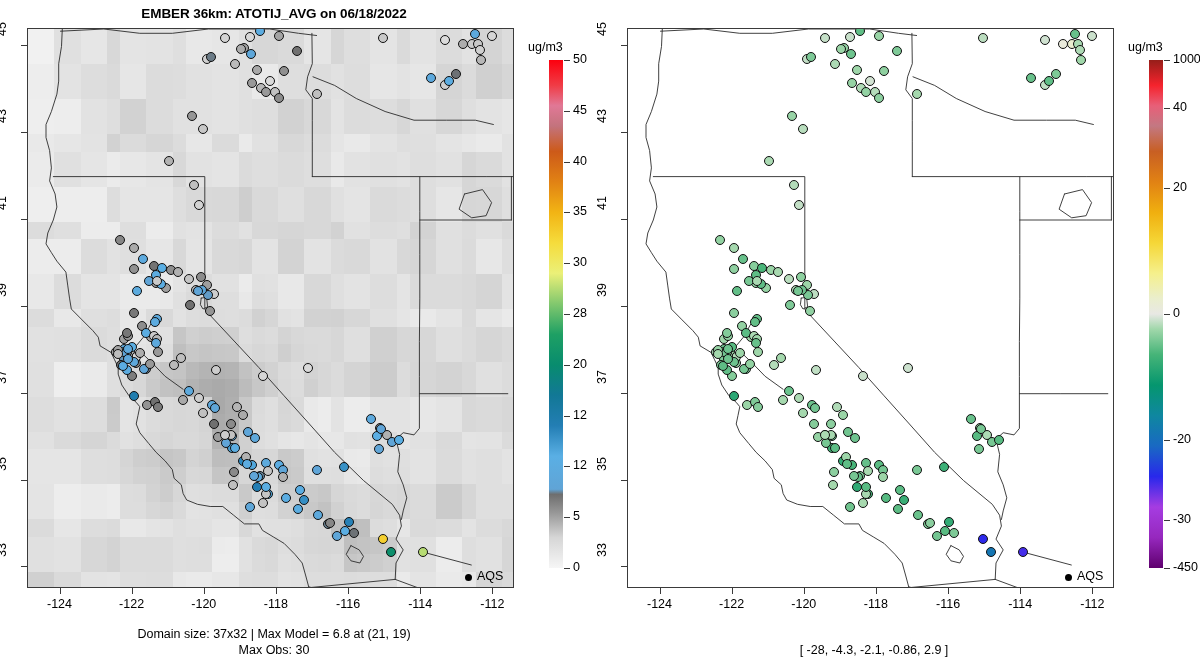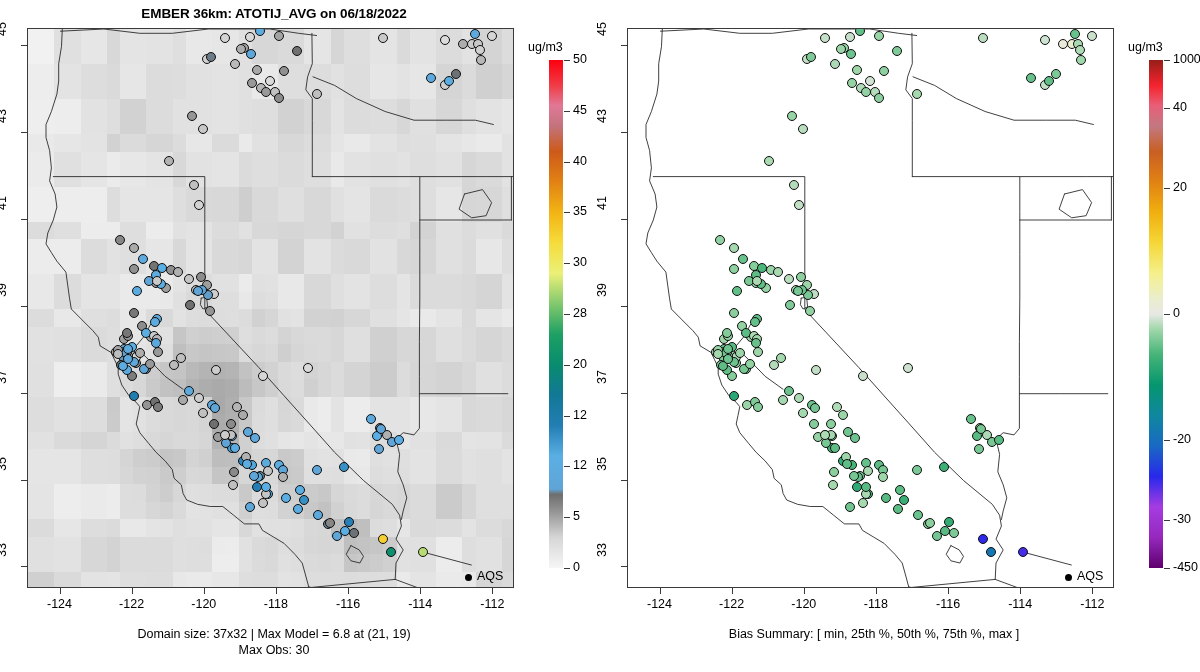--- a/index.html
+++ b/index.html
@@ -1803,16 +1803,16 @@
         <div class="cbar-tick" style="left:564px;top:314.0px;"></div>
         <div class="cbar-lab" style="left:573px;top:314.0px;">0</div>
         <div class="cbar-tick" style="left:564px;top:440.0px;"></div>
         <div class="cbar-lab" style="left:573px;top:440.0px;">-20</div>
         <div class="cbar-tick" style="left:564px;top:520.0px;"></div>
         <div class="cbar-lab" style="left:573px;top:520.0px;">-30</div>
         <div class="cbar-tick" style="left:564px;top:568.0px;"></div>
         <div class="cbar-lab" style="left:573px;top:568.0px;">-450</div>
       </div>
 
-    <div class="caption" style="top:626px;">Bias Summary: [ min, 25th %, 50th %, 75th %, max ]</div>
+    <div class="caption" style="top:642px;">[ -28,  -4.3,  -2.1,  -0.86,  2.9 ]</div>
   </div>
 
 </div>
 
 </body></html>

